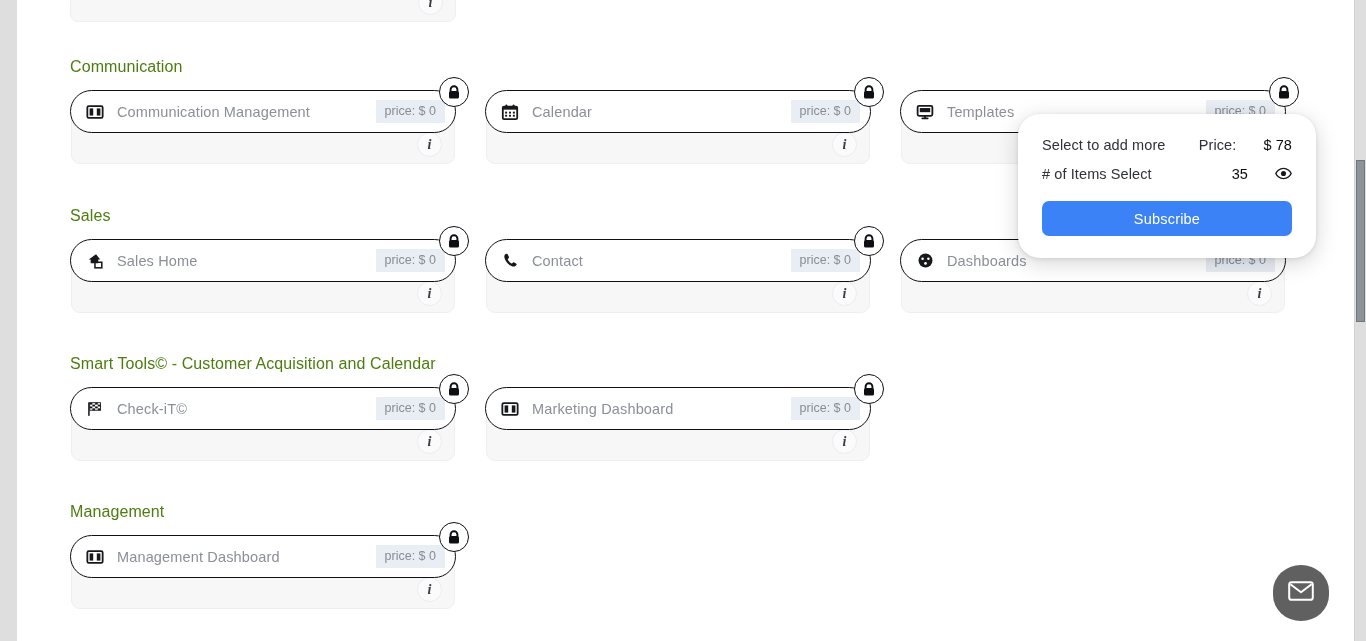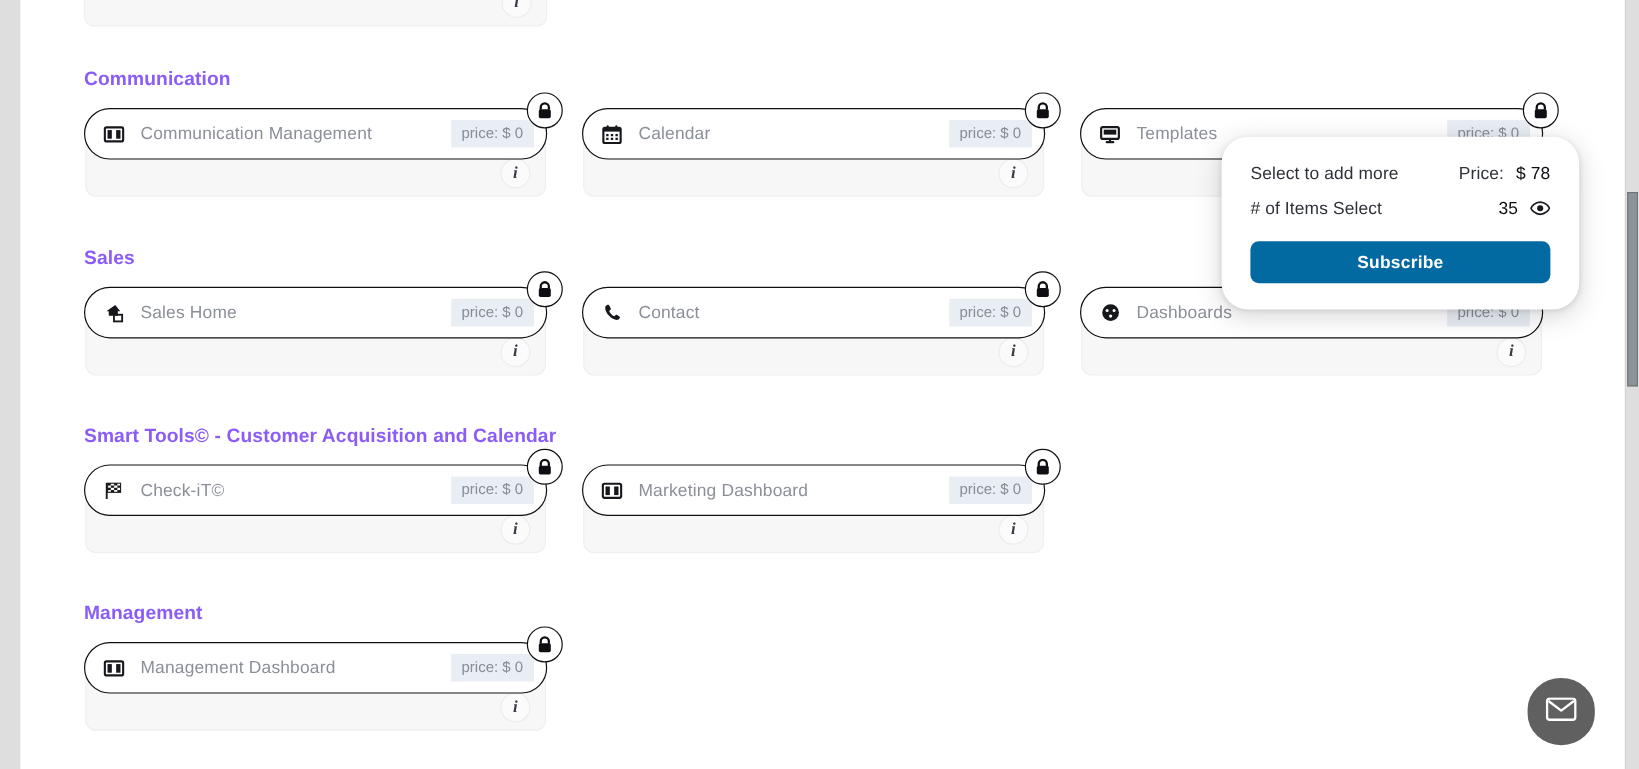--- a/index.html
+++ b/index.html
@@ -37,22 +37,22 @@
     background: #f7f7f8;
     border-radius: 8px;
     border: 1px solid #efeff1;
   }
   .partial-footer .info-btn { right: 12px; bottom: 6px; }
 
   
   .section { position: absolute; left: 0; width: 1236px; }
   .section-title {
     font-size: 16px;
-    font-weight: 700;
-    color: #8b5cf6;
+    font-weight: 400;
+    color: #4d7c0f;
     letter-spacing: .1px;
     line-height: 20px;
   }
 
   .grid { position: relative; margin-top: 13px; height: 74px; }
 
   .card {
     position: absolute;
     top: 0;
     width: 386px;
@@ -156,38 +156,38 @@
     height: 29px;
   }
   .pop-label {
     font-size: 14.5px;
     color: #2e3138;
     letter-spacing: .1px;
   }
   .pop-value {
     font-size: 14.5px;
     color: #2e3138;
-    display: flex; align-items: center; gap: 10px;
+    display: flex; align-items: center; gap: 27px;
     letter-spacing: .1px;
     justify-content: center;
   }
   .pop-value b { font-weight: 400; color: #0c0d11; }
   .eye-icon { display: flex; color: #17181c; }
   #subscribe-button {
     display: block;
     width: 100%;
     margin-top: 13px;
     height: 35px;
-    background: #0369a1;
+    background: #3b82f6;
     color: #ffffff;
     border: none;
     border-radius: 7px;
     font-family: "Liberation Sans", sans-serif;
     font-size: 14.5px;
-    font-weight: 700;
+    font-weight: 400;
     letter-spacing: .2px;
     cursor: pointer;
   }
 
   
   #chat-button {
     position: absolute;
     right: 25px; bottom: 20px;
     width: 56px; height: 56px;
     background: #606060;

